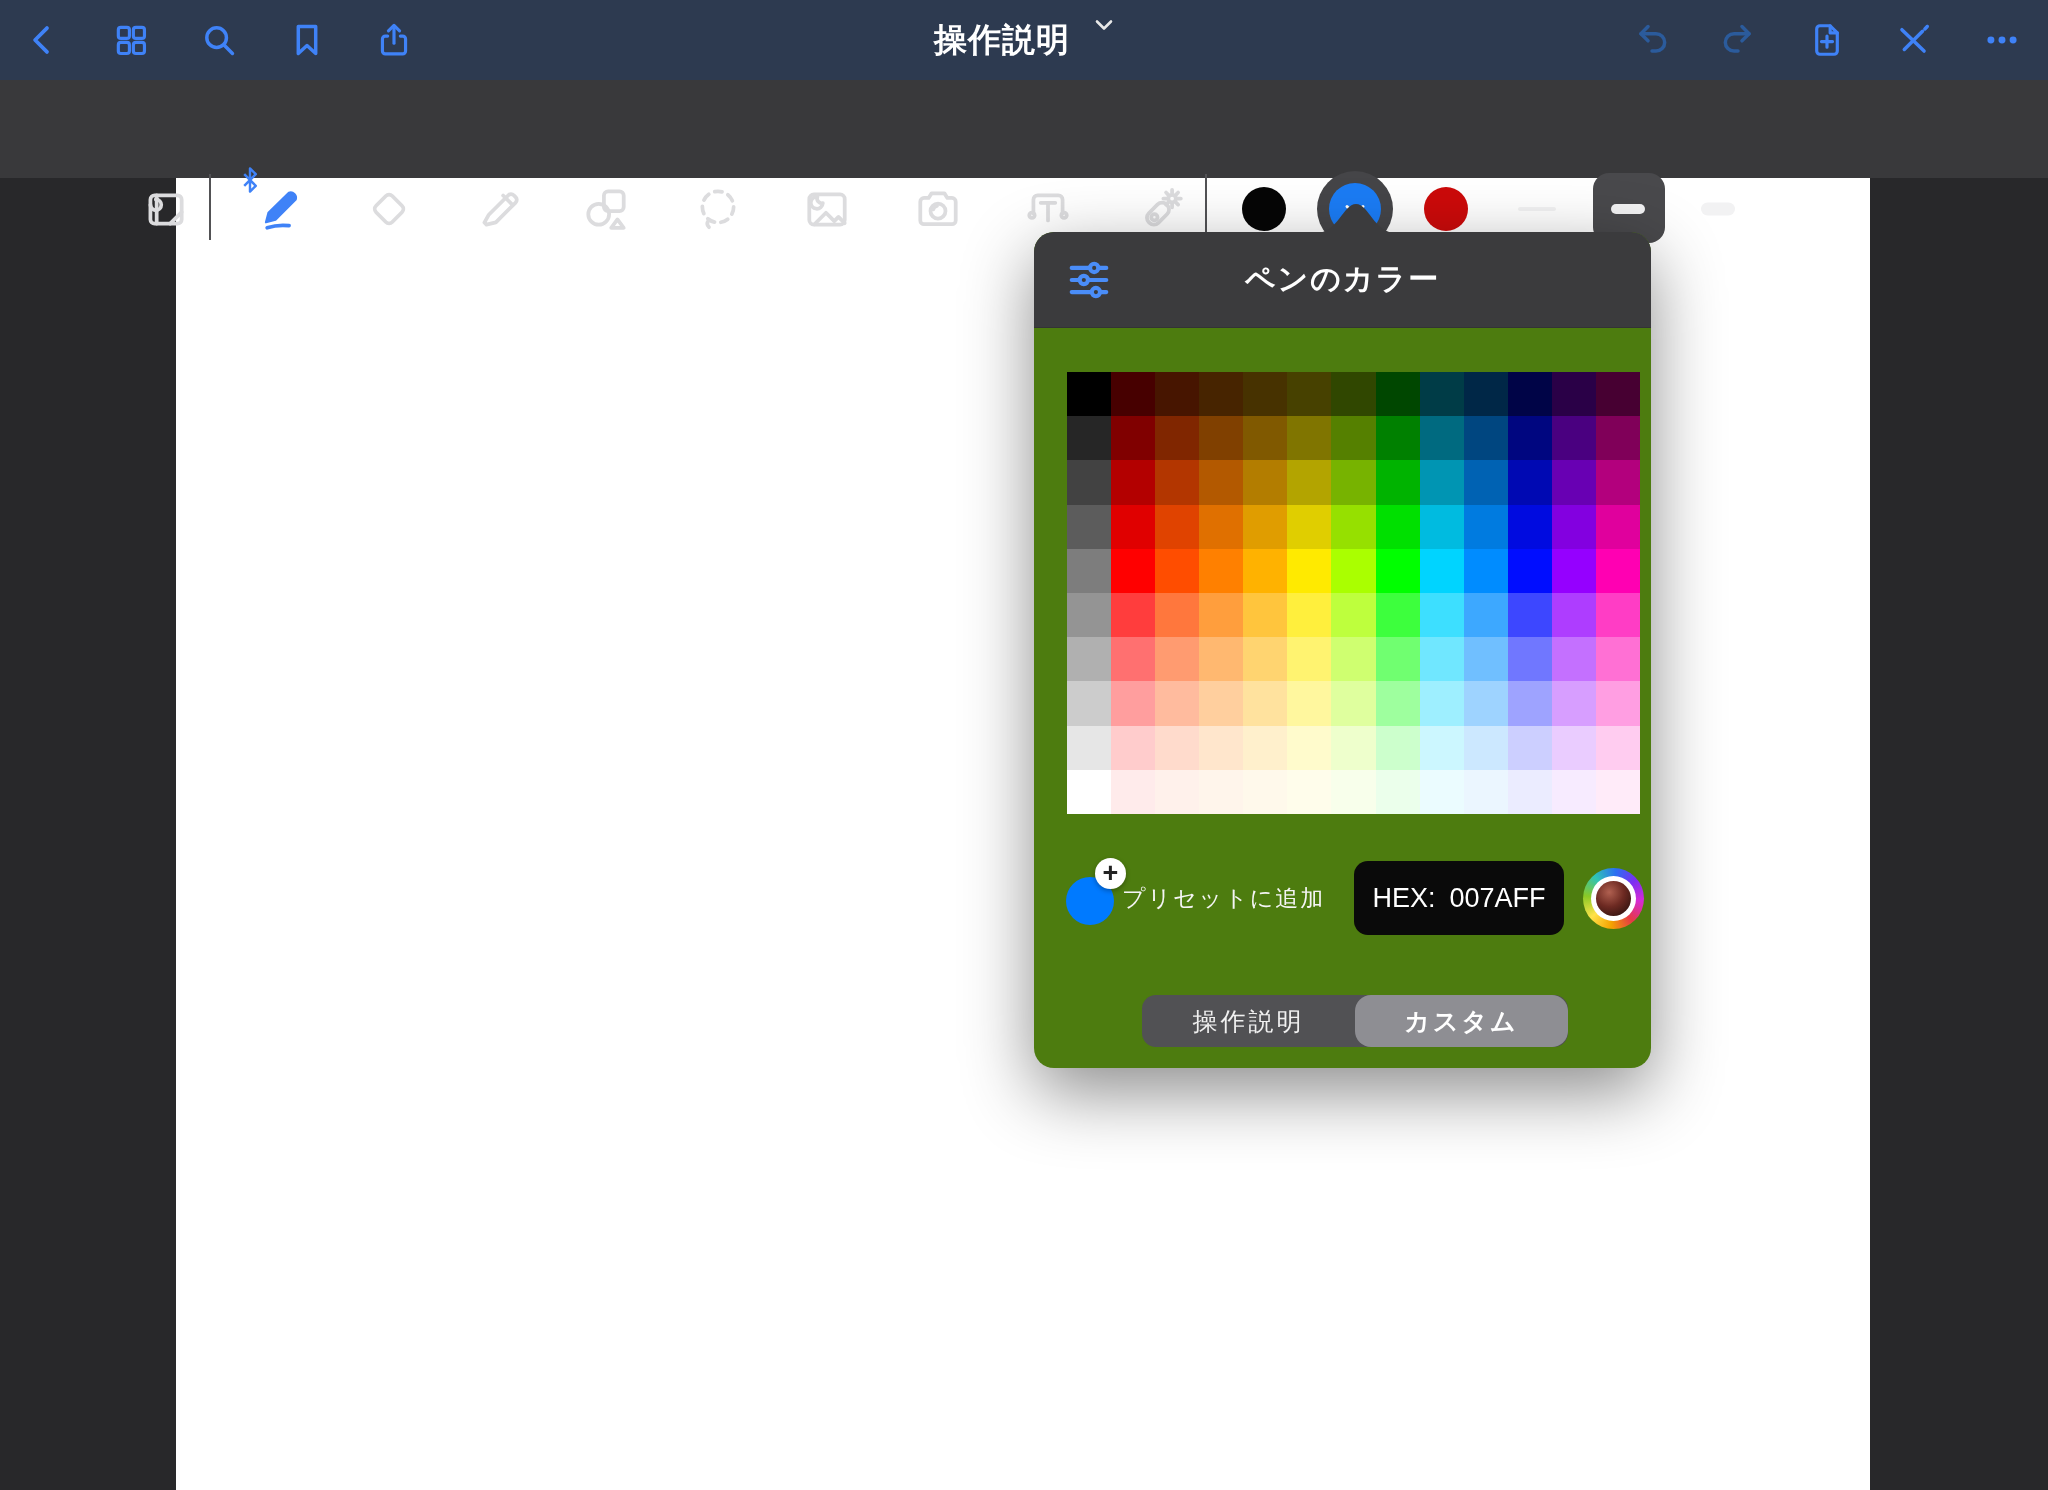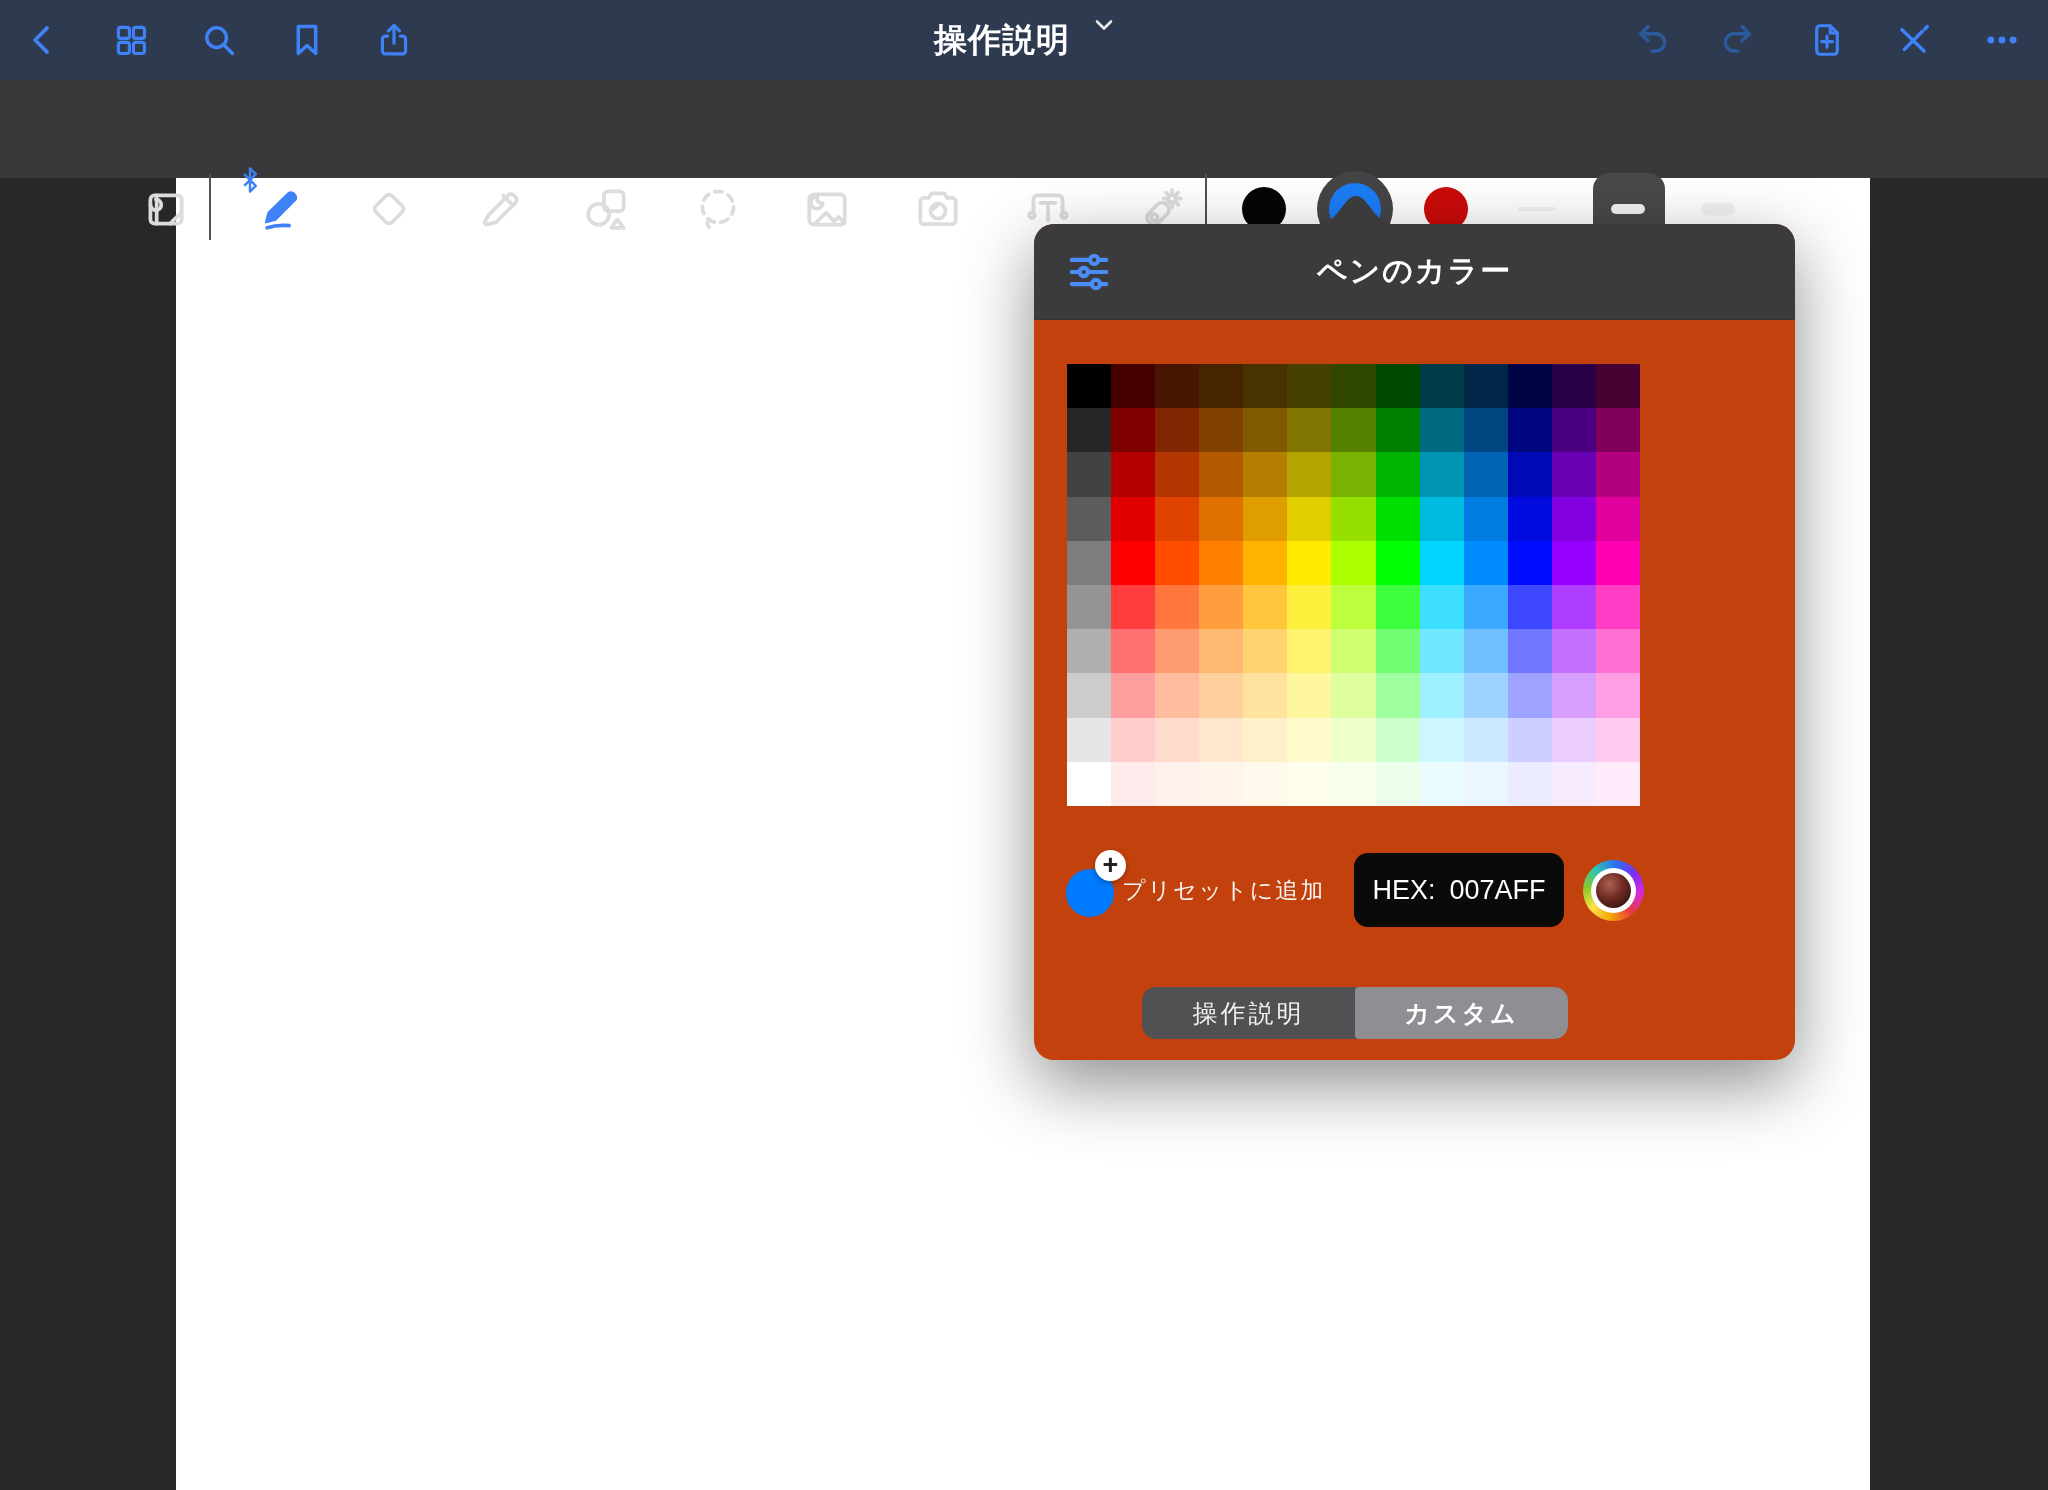--- a/index.html
+++ b/index.html
@@ -38,22 +38,22 @@
   #stroke-sel-bg { position:absolute; left:1593px; top:93px; width:72px; height:70px;
     background:#49494C; border-radius:16px; }
   #bt-glyph { position:absolute; left:250px; top:102px; transform:translate(-50%,-50%);
     color:#3F82F7; }
 
   
   #canvas-page { position:absolute; left:176px; top:178px; width:1694px; height:1312px;
     background:#FFFFFF; z-index:1; }
 
   
-  #popover { position:absolute; left:1034px; top:224px; width:761px; height:836px;
-    background:#c2410c; border-radius:20px; z-index:40;
+  #popover { position:absolute; left:1034px; top:232px; width:617px; height:836px;
+    background:#4d7c0f; border-radius:20px; z-index:40;
     box-shadow:0 24px 70px rgba(0,0,0,.45); }
   #popover-arrow { position:absolute; left:282px; top:-34px; width:80px; height:35px; }
   #popover-header { position:absolute; left:0; top:0; width:100%; height:96px;
     background:#3B3B3D; border-radius:20px 20px 0 0;
     display:flex; align-items:center; justify-content:center;
     border-bottom:1px solid #333335; }
   #popover-title { color:#FFFFFF; font-size:30px; font-weight:bold; letter-spacing:2px; }
   #sliders-btn { position:absolute; left:30px; top:26px; width:50px; height:44px;
     display:flex; align-items:center; justify-content:center; color:#4A8DF8; }
 
@@ -78,21 +78,21 @@
     display:flex; align-items:center; justify-content:center; }
   #color-wheel .wheel-inner { width:45px; height:45px; border-radius:50%; background:#FFFFFF;
     display:flex; align-items:center; justify-content:center; }
   #color-wheel .wheel-core { width:35px; height:35px; border-radius:50%;
     background:radial-gradient(circle at 38% 32%, #b06050 0%, #6d2a22 45%, #1c0b08 100%); }
 
   #segmented { position:absolute; left:108px; top:763px; width:426px; height:52px;
     background:#515154; border-radius:14px; display:flex; overflow:hidden; }
   .segment { flex:1; display:flex; align-items:center; justify-content:center;
     color:#F0F0F0; font-size:25px; letter-spacing:3px; }
-  .segment.selected { background:#8E8E93; border-radius:4px; font-weight:bold;
+  .segment.selected { background:#8E8E93; border-radius:16px; font-weight:bold;
     color:#FFFFFF; }
 </style>
 </head>
 <body>
 
 <div id="canvas-page"></div>
 
 <div id="navbar">
   <div class="nav-ic" style="left:43px">
     <svg viewBox="0 0 24 24" fill="none" stroke="currentColor" stroke-width="2.4" stroke-linecap="round" stroke-linejoin="round">

